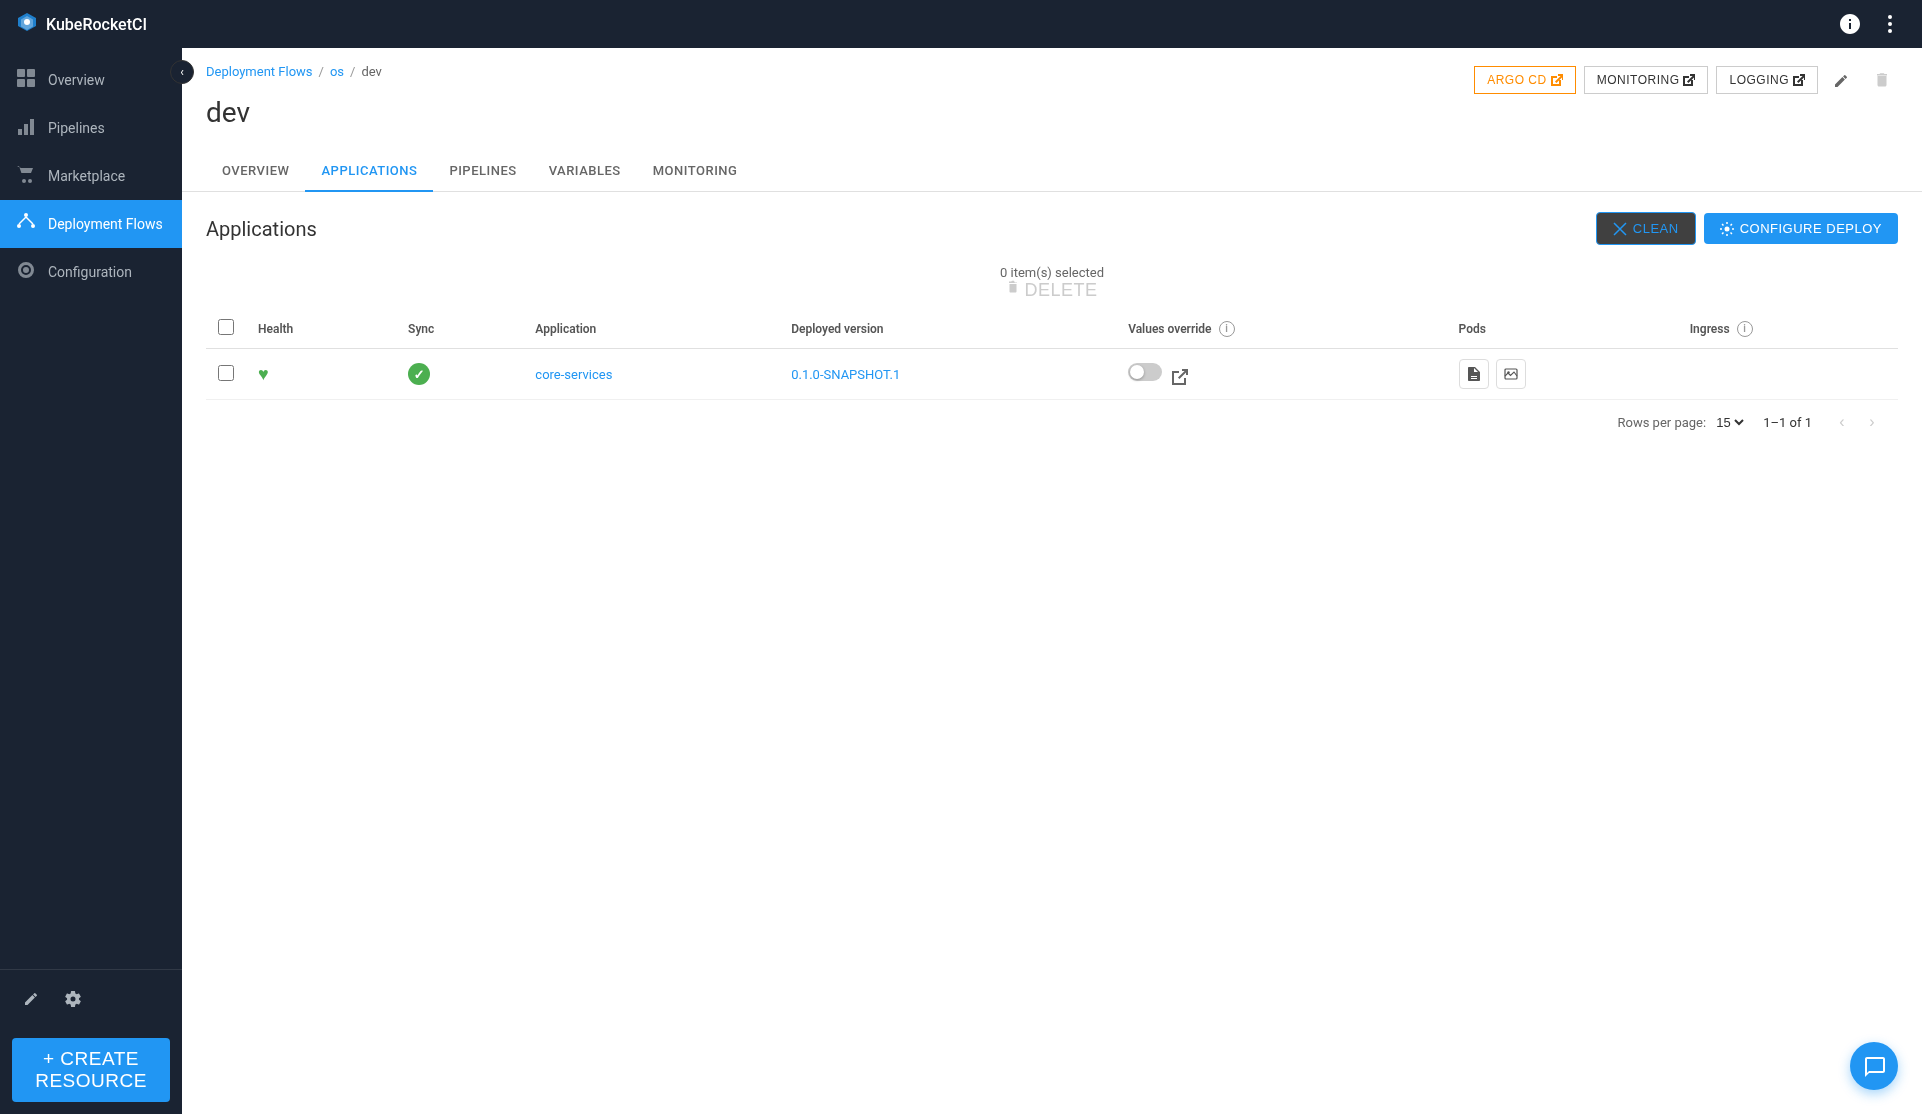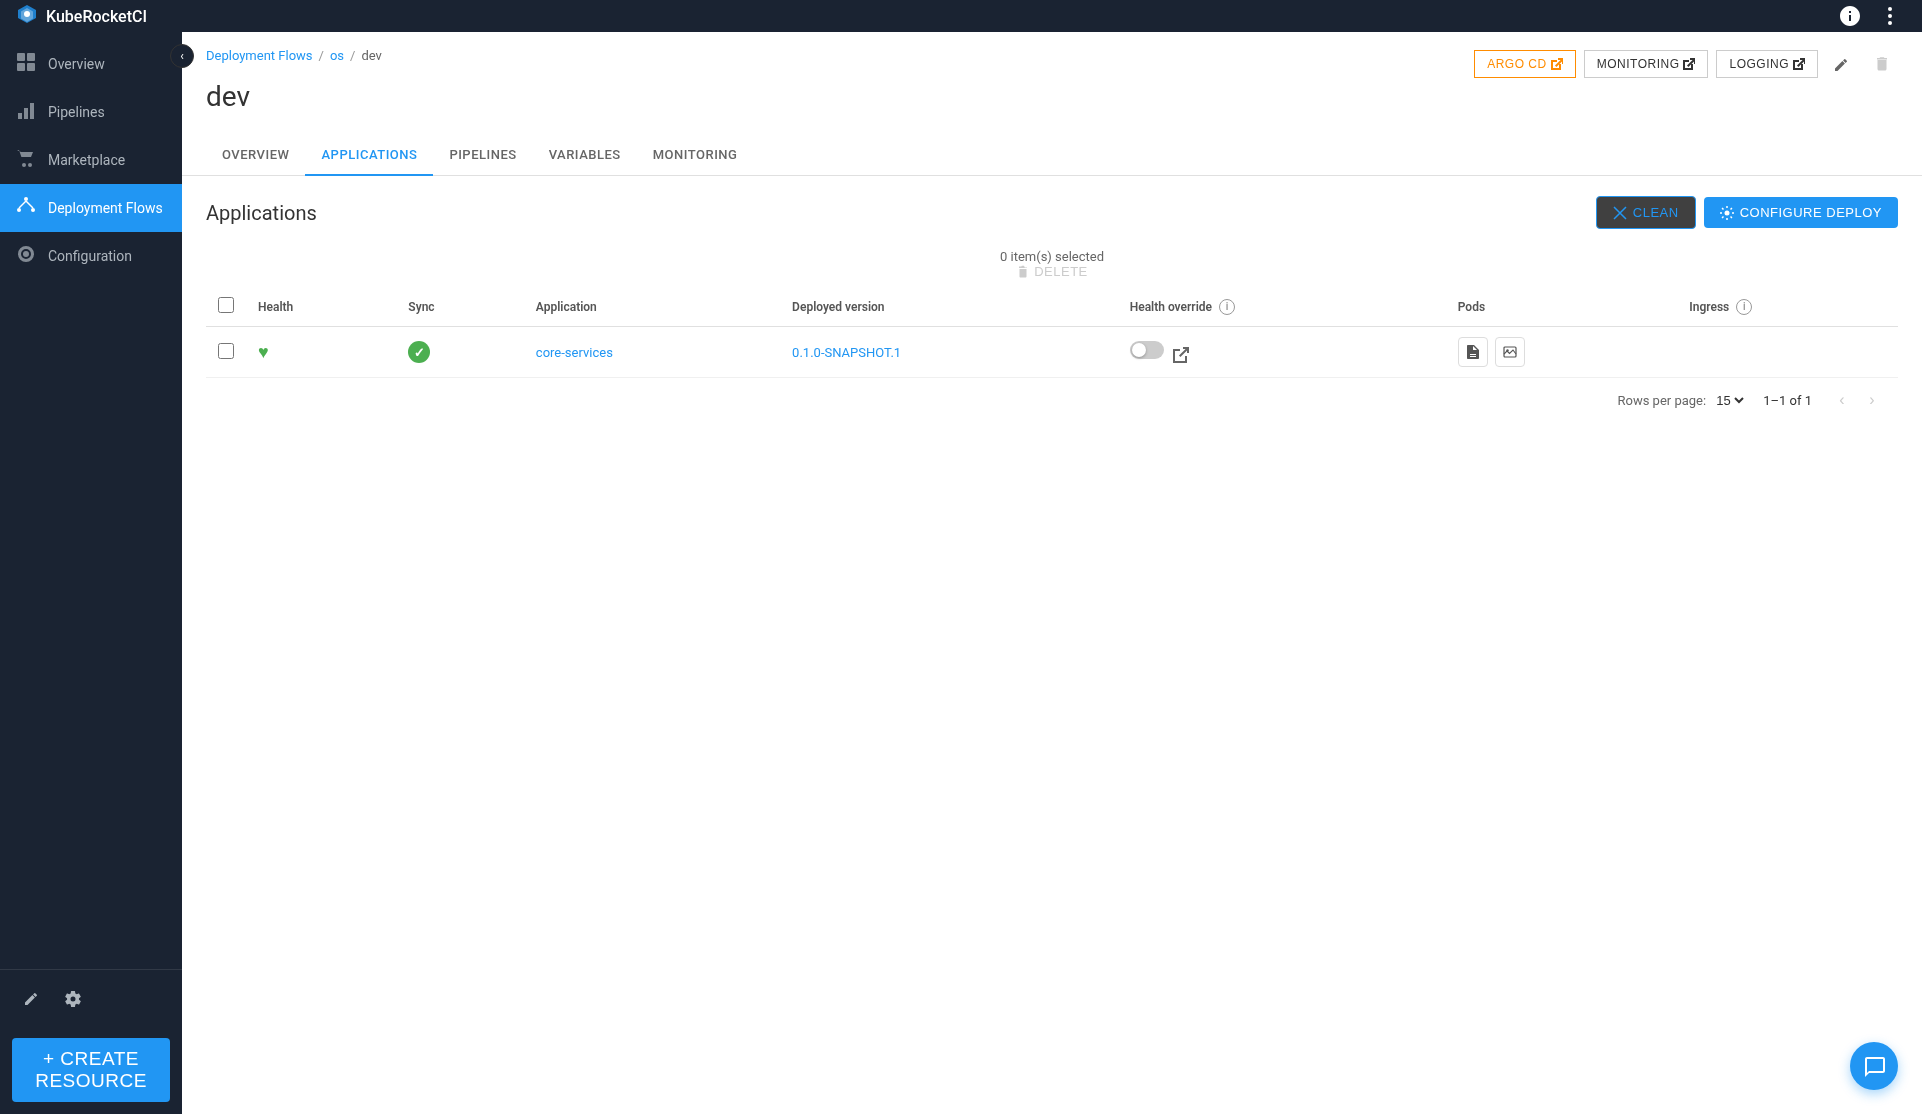--- a/index.html
+++ b/index.html
@@ -2,21 +2,21 @@
 <html><head>
   <meta charset="utf-8">
   <style>
     * { box-sizing: border-box; margin: 0; padding: 0; }
     body { font-family: 'Roboto', Arial, sans-serif; font-size: 14px; background: #f5f5f5; display: flex; flex-direction: column; height: 100vh; overflow: hidden; }
 
     
     .top-header {
       background: #1a2332;
       color: white;
-      height: 32px;
+      height: 48px;
       display: flex;
       align-items: center;
       padding: 0 16px;
       flex-shrink: 0;
       z-index: 100;
     }
     .top-header .logo-area {
       display: flex;
       align-items: center;
       gap: 8px;
@@ -315,23 +315,23 @@
     }
     .selection-count {
       font-size: 13px;
       color: #666;
     }
     .delete-btn {
       background: none;
       border: none;
       color: #ccc;
       cursor: not-allowed;
-      font-size: 13px;
-      display: flex;
-      align-items: center;
+      font-size: 18px;
+      display: flex;
+      align-items: flex-start;
       gap: 4px;
       text-transform: uppercase;
       letter-spacing: 0.5px;
     }
 
     .data-table {
       width: 100%;
       border-collapse: collapse;
       font-size: 13px;
     }
@@ -698,21 +698,21 @@
             <th>
               <span>Sync</span>
             </th>
             <th>
               <span>Application</span>
             </th>
             <th>
               <span>Deployed version</span>
             </th>
             <th>
-              <span>Health override</span>
+              <span>Values override</span>
               <span class="info-icon">i</span>
             </th>
             <th>
               <span>Pods</span>
             </th>
             <th>
               <span>Ingress</span>
               <span class="info-icon">i</span>
             </th>
           </tr>

